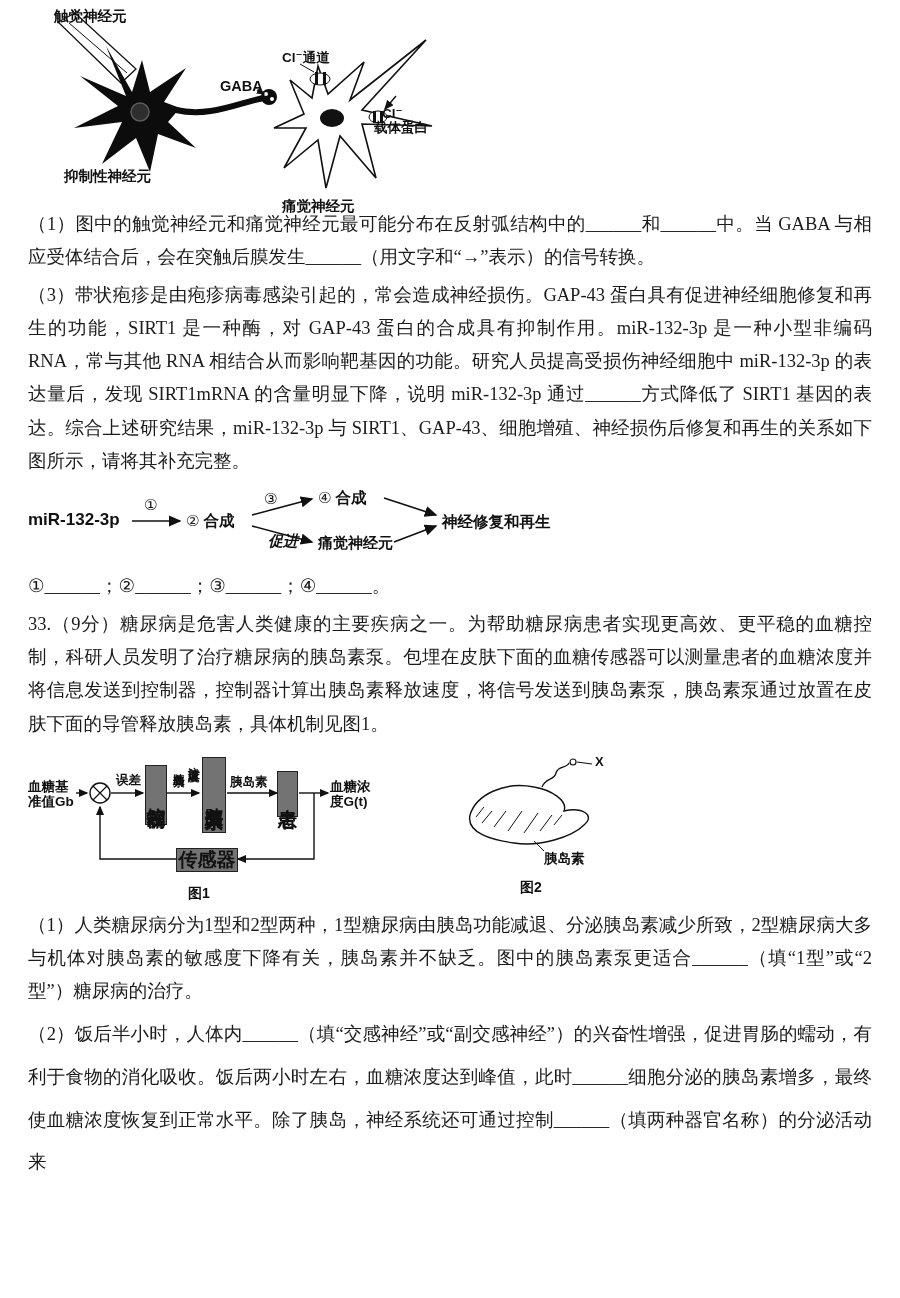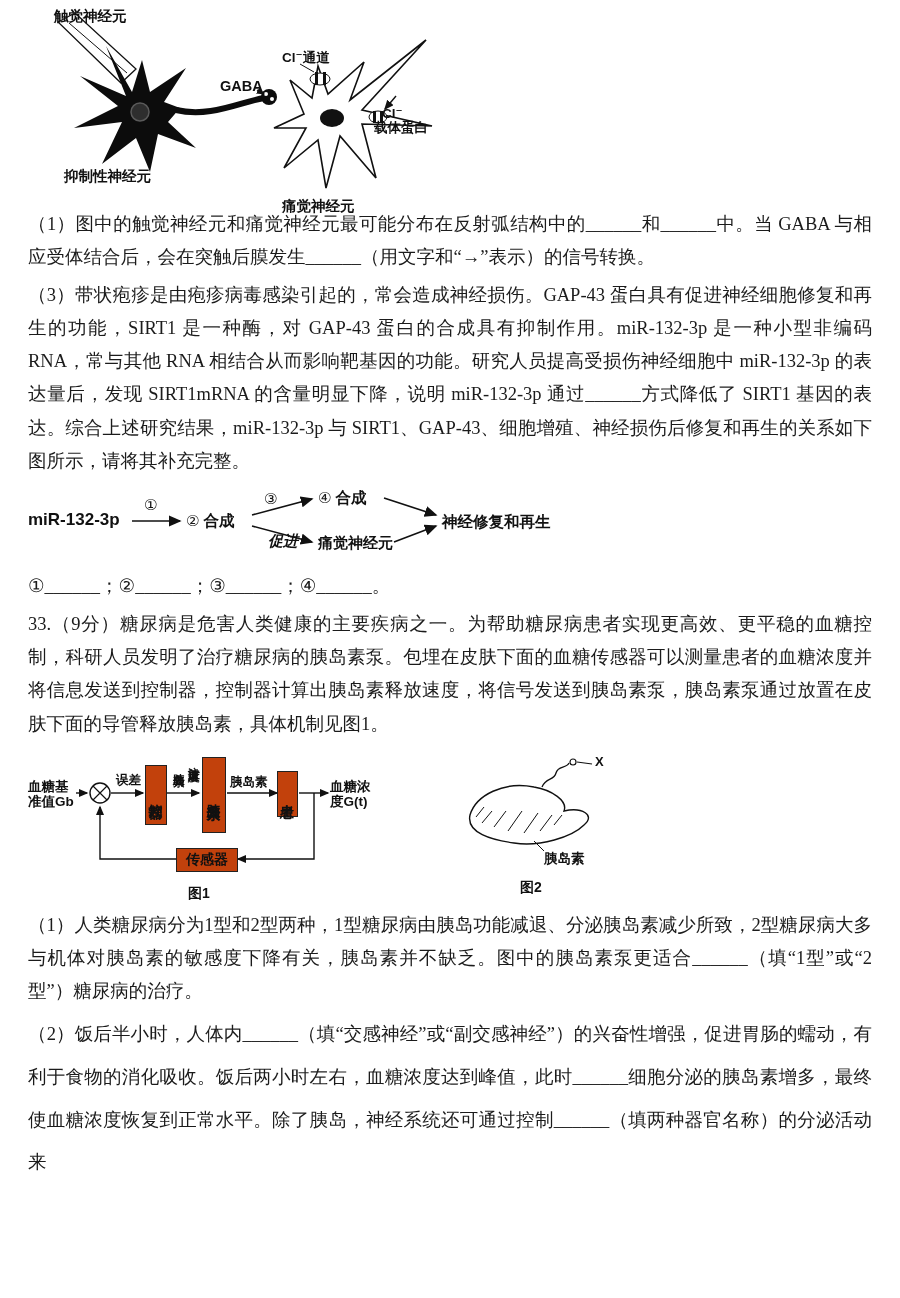--- a/index.html
+++ b/index.html
@@ -8,23 +8,23 @@
   .page{position:relative;width:844px;padding:6px 28px 0 28px;}
   .para{font-size:18.5px;line-height:1.8;text-align:justify;margin:0;}
   .lh-wide{line-height:2.32;}
   .mt4{margin-top:4px;} .mt8{margin-top:4px;} .mt10{margin-top:10px;}
   .fig{position:relative;}
   .lbl{position:absolute;font-family:"Liberation Sans","DejaVu Sans",sans-serif;
        font-weight:bold;font-size:13.5px;color:#111;white-space:nowrap;line-height:1.15;}
   .lbl.big{font-size:14.5px;}
   .prewrap{white-space:pre-line;}
   .vt{writing-mode:vertical-lr;text-orientation:upright;letter-spacing:1px;background:#fff;}
-  .box{position:absolute;border:1.5px solid #222;background:#c2410c;display:flex;
+  .box{position:absolute;border:1.5px solid #222;background:#737373;display:flex;
        align-items:center;justify-content:center;font-family:Liberation Sans, sans-serif;
-       font-weight:bold;font-size:14px;color:#111;}
+       font-weight:bold;font-size:19px;color:#111;}
   svg{display:block;}
   .flowlbl{position:absolute;font-weight:bold;color:#111;white-space:nowrap;
        font-family:"Liberation Sans","DejaVu Sans",sans-serif;}
 </style>
 </head>
 <body>
 
 <div class="page">
 
   <div class="fig" style="width:560px;height:198px;">

